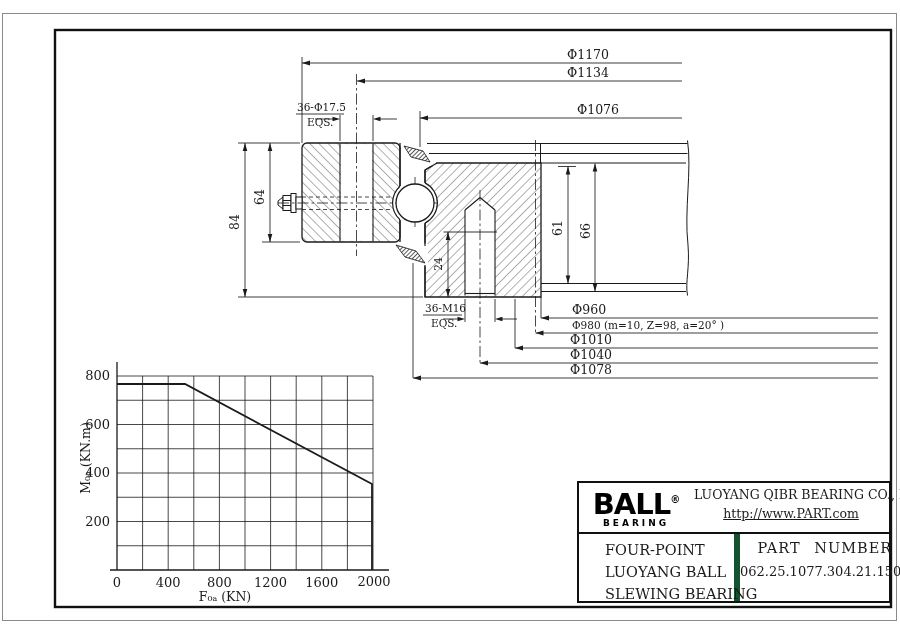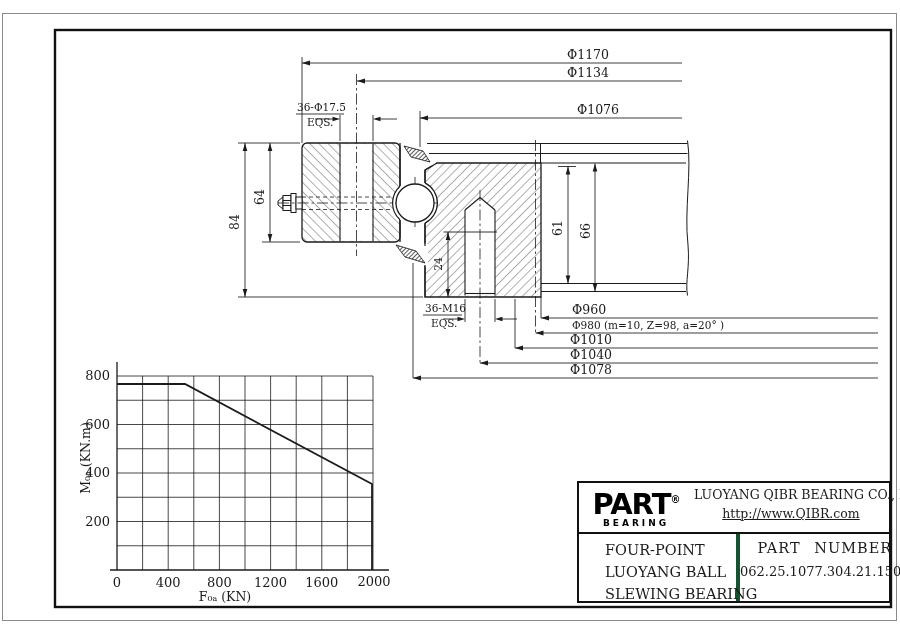--- a/index.html
+++ b/index.html
@@ -17,21 +17,21 @@
   #tb-logo{position:absolute;left:7px;top:3px;width:100px;text-align:center;}
   #tb-logo .big{font-family:"DejaVu Sans",sans-serif;font-weight:800;font-size:29px;
                 letter-spacing:-1px;line-height:28px;color:#000;}
   #tb-logo .reg{font-size:10px;vertical-align:super;font-weight:700;}
   #tb-logo .sub{font-family:"DejaVu Sans",sans-serif;font-weight:700;font-size:9px;
                 letter-spacing:3px;color:#000;line-height:10px;}
   #tb-co{position:absolute;left:115px;top:4px;width:194px;text-align:center;}
   #tb-co .company{font-size:12.5px;white-space:nowrap;}
   #tb-co .site{font-size:12.5px;text-decoration:underline;margin-top:4px;}
   #tb-row2{position:absolute;top:51px;left:0;right:0;bottom:0;display:flex;}
-  #tb-product{width:161px;border-right:4px solid #14532d;box-sizing:border-box;
+  #tb-product{width:161px;border-right:6px solid #14532d;box-sizing:border-box;
               padding:5px 0 0 26px;font-size:14.5px;line-height:22px;white-space:nowrap;}
   #tb-part{flex:1;text-align:center;padding-top:6px;}
   #tb-part .pn-label{font-size:14.5px;letter-spacing:1px;word-spacing:8px;}
   #tb-part .pn-value{font-size:13px;margin-top:8px;white-space:nowrap;}
 </style>
 </head>
 <body>
 
 <div id="sheet">
 
@@ -247,26 +247,26 @@
     <text class="ticktxt" x="374" y="586" text-anchor="middle">2000</text>
 
     <text class="axlbl" transform="translate(90,458) rotate(-90)" text-anchor="middle">M₀ₐ (KN.m)</text>
     <text class="axlbl" x="225" y="601" text-anchor="middle">F₀ₐ (KN)</text>
   </g>
 </svg>
 
 <div id="titleblock">
   <div id="tb-row1">
     <div id="tb-logo">
-      <div class="big"><span>PART</span><span class="reg">®</span></div>
+      <div class="big"><span>BALL</span><span class="reg">®</span></div>
       <div class="sub">BEARING</div>
     </div>
     <div id="tb-co">
       <div class="company">LUOYANG QIBR BEARING CO., LTD</div>
-      <div class="site">http://www.QIBR.com</div>
+      <div class="site">http://www.PART.com</div>
     </div>
   </div>
   <div id="tb-row2">
     <div id="tb-product">
       <div>FOUR-POINT</div>
       <div>LUOYANG BALL</div>
       <div>SLEWING BEARING</div>
     </div>
     <div id="tb-part">
       <div class="pn-label">PART NUMBER</div>

